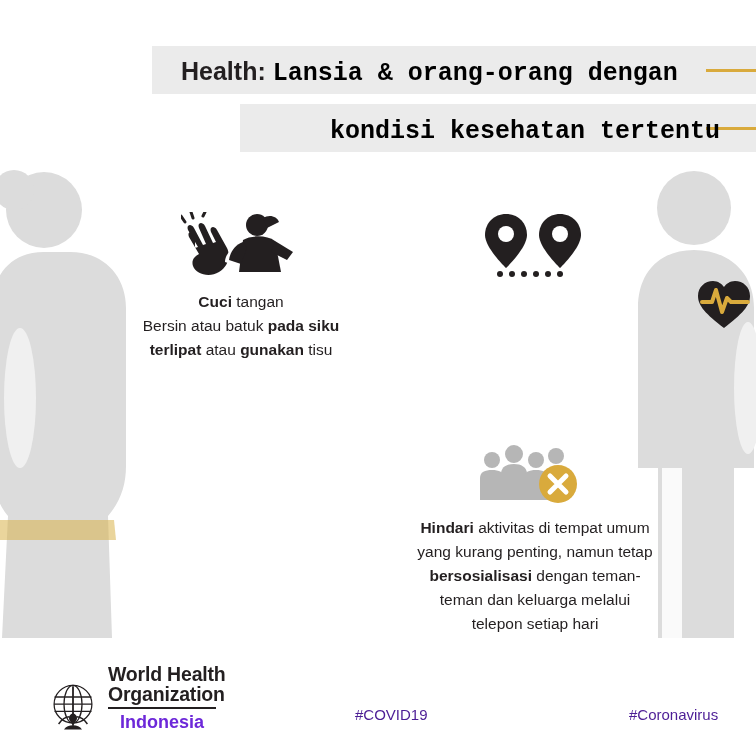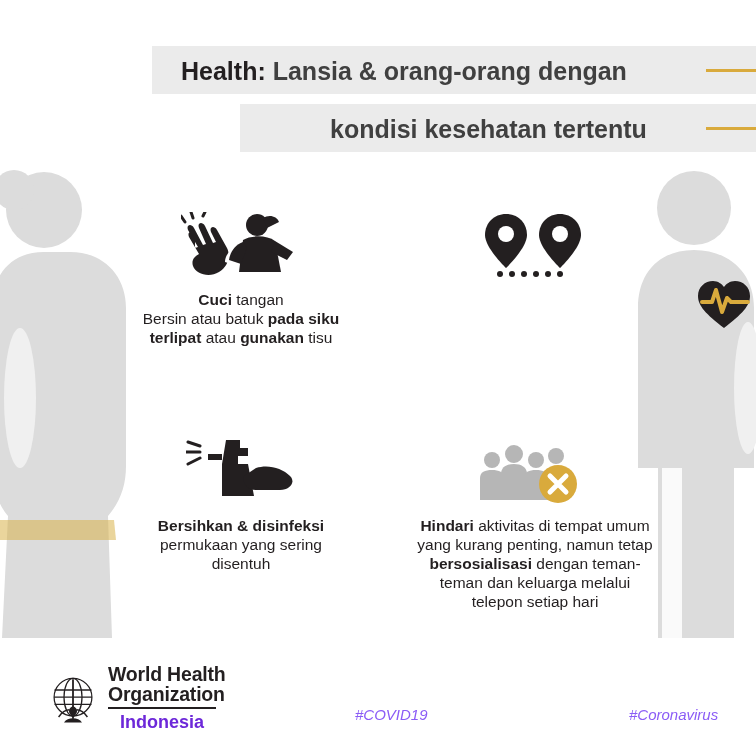--- a/index.html
+++ b/index.html
@@ -65,53 +65,53 @@
   .title-line {
     position: absolute;
     font-size: 25px;
     font-weight: bold;
     letter-spacing: 0px;
     white-space: nowrap;
   }
   .title-line-1 { left: 181px; top: 57px; }
   .title-line-2 { left: 330px; top: 115px; }
   .title-dark { color: #231f20; }
-  .title-gold { color: #404040; }
+  .title-gold { color: #000000; font-family: Liberation Mono, monospace; }
 
   
   .card {
     position: absolute;
     text-align: center;
     color: #231f20;
   }
   .card-icon {
     height: 72px;
     display: flex;
     align-items: flex-end;
     justify-content: center;
     margin-bottom: 12px;
   }
   .card-text {
     font-size: 15.5px;
-    line-height: 19px;
+    line-height: 24px;
   }
   .card-text b { font-weight: bold; }
 
   .card-1 { left: 108px; top: 206px; width: 266px; }
   .card-2 { left: 400px; top: 206px; width: 266px; }
   .card-3 { left: 108px; top: 432px; width: 266px; }
   .card-4 { left: 392px; top: 432px; width: 286px; }
 
   
   .who-logo {
     position: absolute;
     left: 46px;
     top: 664px;
     display: flex;
-    align-items: center;
+    align-items: flex-end;
   }
   .who-emblem { width: 54px; height: 54px; margin-right: 8px; }
   .who-words {
     color: #231f20;
     font-size: 19.5px;
     font-weight: bold;
     line-height: 20px;
     letter-spacing: -0.2px;
   }
   .who-underline {
@@ -124,22 +124,21 @@
     font-size: 18px;
     font-weight: bold;
     color: #6d28d9;
     text-align: center;
     width: 108px;
   }
   .hashtag {
     position: absolute;
     top: 706px;
     font-size: 15px;
-    color: #8b5cf6;
-    font-style: italic;
+    color: #4c1d95;
   }
   .hash-1 { left: 355px; }
   .hash-2 { left: 629px; }
 </style>
 </head>
 <body>
 
 <div class="poster">
 
   <svg class="silhouette sil-left" width="150" height="480" viewBox="0 0 150 480">
@@ -205,34 +204,20 @@
             <circle cx="34" cy="62" r="3"></circle>
           <circle cx="46" cy="62" r="3"></circle>
             <circle cx="58" cy="62" r="3"></circle>
           <circle cx="70" cy="62" r="3"></circle>
             <circle cx="82" cy="62" r="3"></circle>
         </g>
       </svg>
     </div>
   </div>
 
-  <div class="card card-3">
-    <div class="card-icon">
-      <svg width="110" height="70" viewBox="0 0 110 70">
-        <g fill="#231f20">
-          <path d="M40 6 L54 6 L54 14 L62 14 L62 22 L52 22 L52 30 L62 30 L68 62 L36 62 L36 30 Z"></path>
-          <path d="M36 20 L22 20 L22 26 L36 26 Z"></path>
-          <path d="M14 12 L2 8 M14 18 L0 18 M14 24 L2 30" stroke="#231f20" stroke-width="3" stroke-linecap="round" fill="none"></path>
-          <path d="M70 34 C82 30 96 34 104 42 C110 48 104 56 94 56 L70 56 C60 56 56 48 58 42 Z"></path>
-          <path d="M72 40 C80 38 90 40 96 44 L72 46 Z" fill="#ffffff" opacity="0.0"></path>
-        </g>
-      </svg>
-    </div>
-    <div class="card-text"><b>Bersihkan &amp; disinfeksi</b><br>permukaan yang sering<br>disentuh</div>
-  </div>
 
   <div class="card card-4">
     <div class="card-icon">
       <svg width="118" height="66" viewBox="0 0 118 66">
         <g fill="#b6b6b6">
           <circle cx="16" cy="22" r="8"></circle>
             <path d="M4 62 L4 40 C4 34 9 32 16 32 C23 32 28 34 28 40 L28 62 Z"></path>
           <circle cx="38" cy="16" r="9"></circle>
             <path d="M25 62 L25 36 C25 29 31 26 38 26 C45 26 51 29 51 36 L51 62 Z"></path>
           <circle cx="60" cy="22" r="8"></circle>

